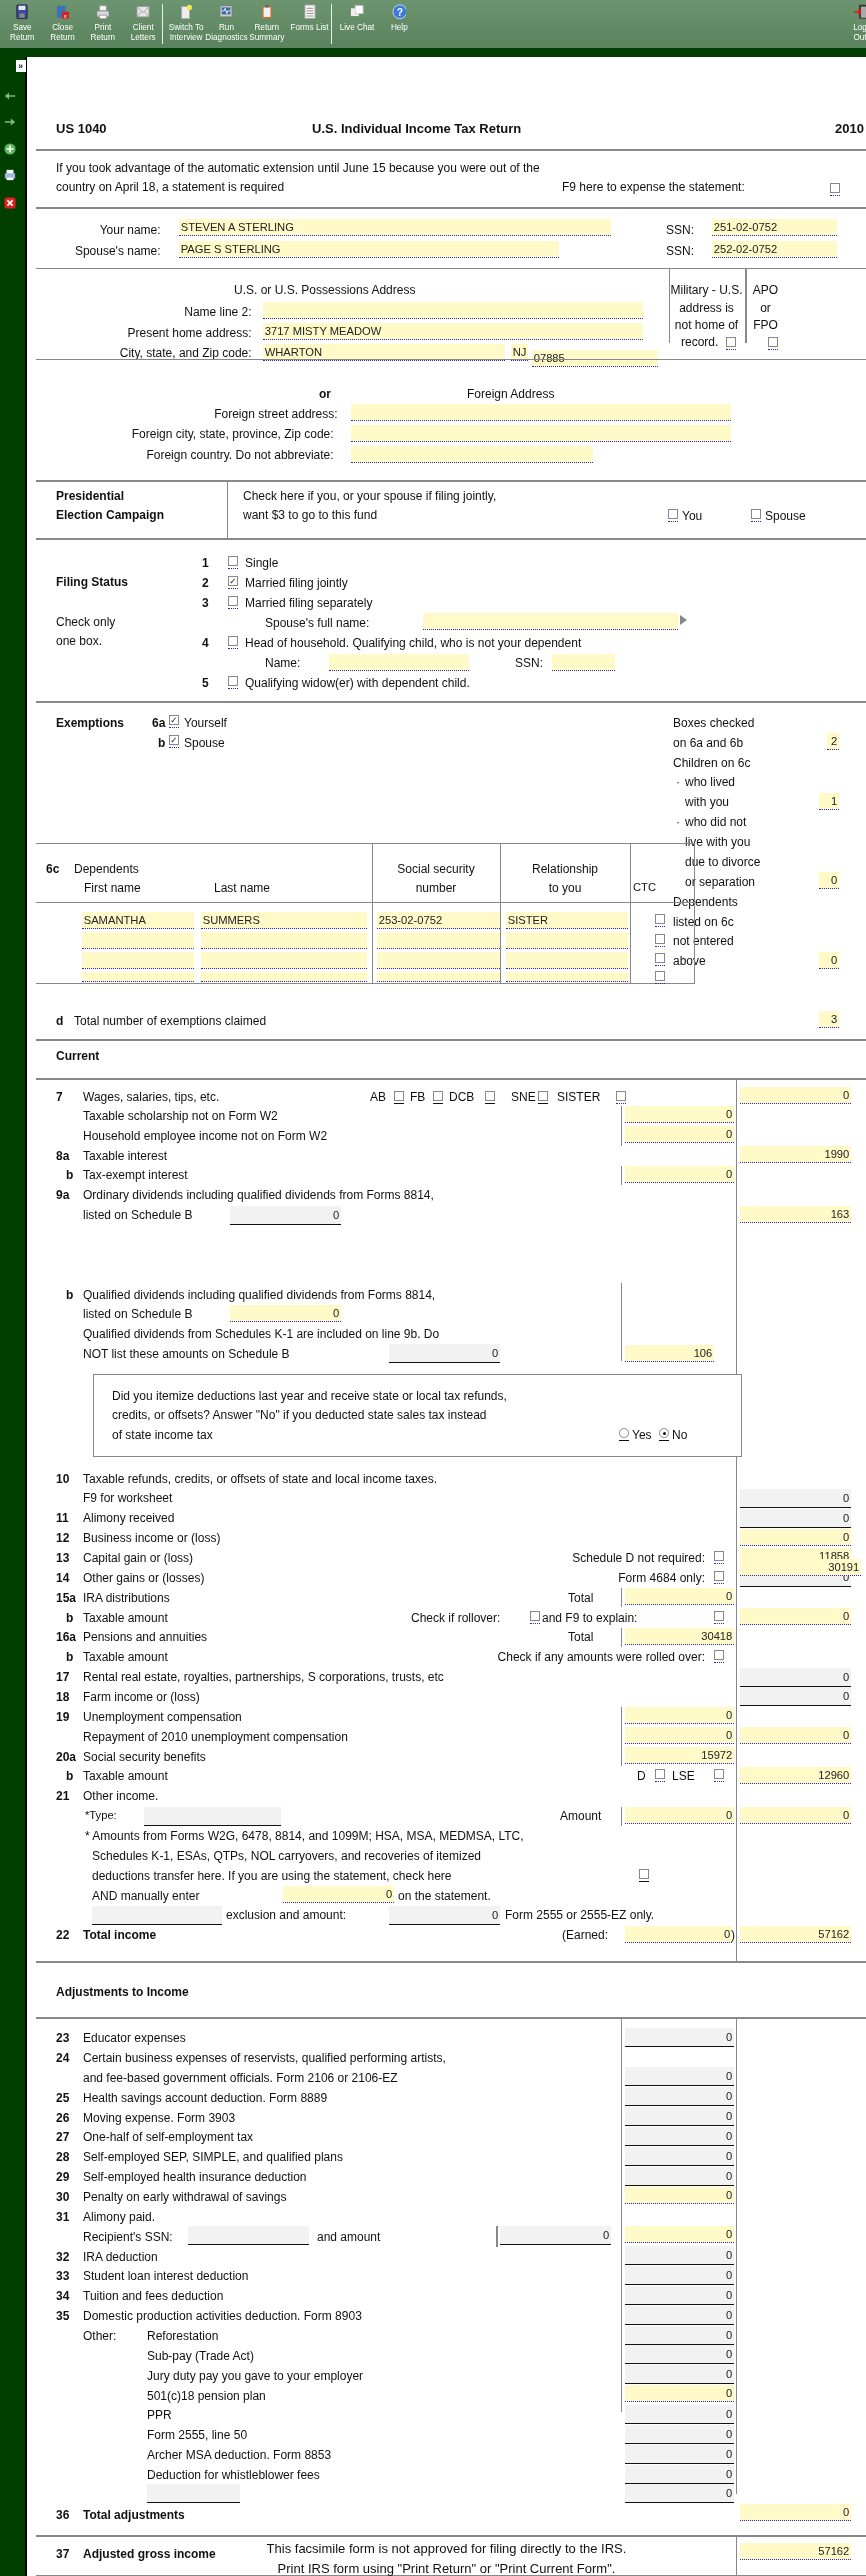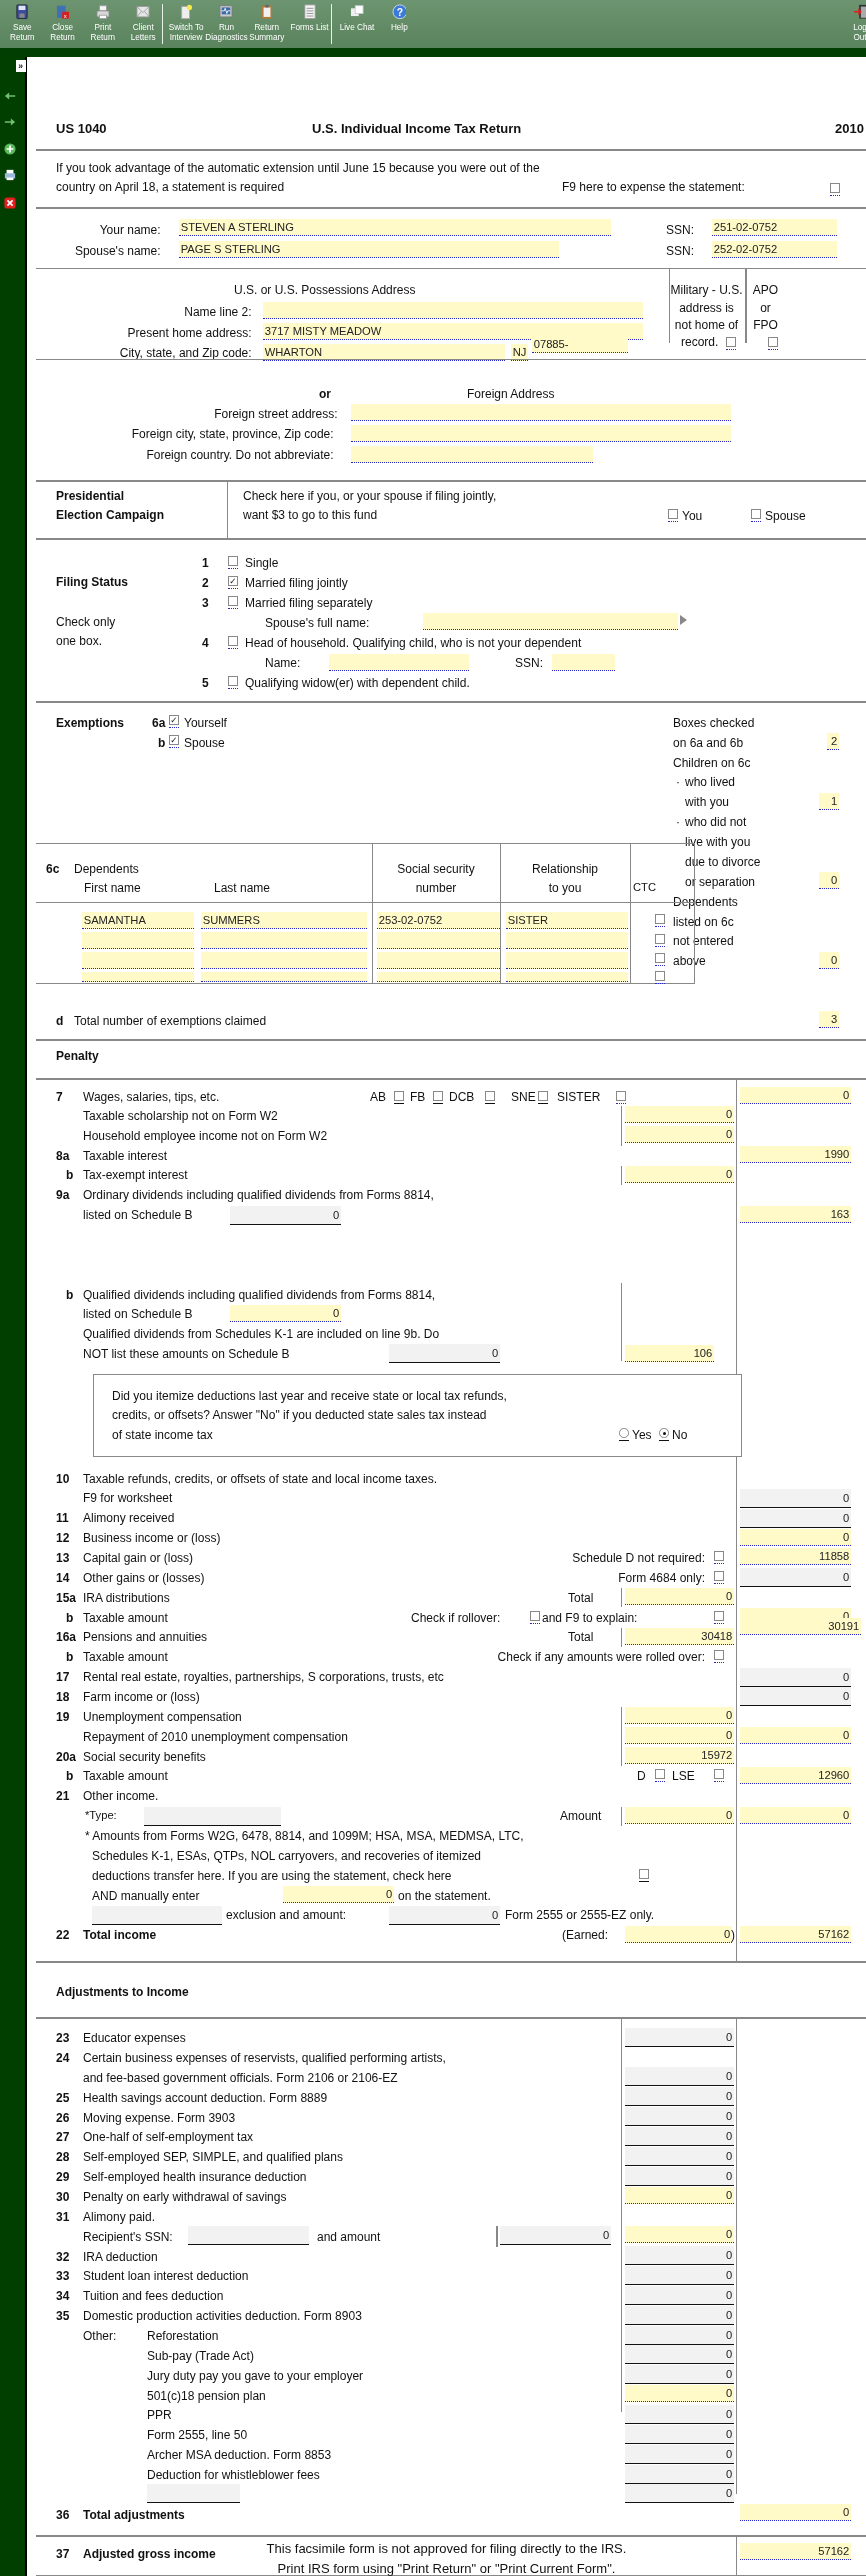--- a/index.html
+++ b/index.html
@@ -216,21 +216,21 @@
   <div class="hr thin" style="top:211px"></div>
 
   <div class="lbl" style="left:207px;top:226px">U.S. or U.S. Possessions Address</div>
   <div class="lbl r" style="left:8.6px;width:216px;top:248px">Name line 2:</div>
   <div class="fld" style="left:236px;top:245px;width:380px"></div>
   <div class="lbl r" style="left:8.6px;width:216px;top:269px">Present home address:</div>
   <div class="fld" style="left:236px;top:266px;width:380px">3717 MISTY MEADOW</div>
   <div class="lbl r" style="left:8.6px;width:216px;top:289px">City,  state,  and Zip code:</div>
   <div class="fld" style="left:236px;top:287px;width:242px">WHARTON</div>
   <div class="fld" style="left:484px;top:287px;width:17.3px">NJ</div>
-  <div class="fld" style="left:505px;top:279px;width:96px">07885-</div>
+  <div class="fld" style="left:505px;top:293px;width:126px">07885-</div>
   <div class="vr" style="left:642px;top:211px;height:75px"></div>
   <div class="lbl c" style="left:643px;width:73px;top:226px">Military - U.S.</div>
   <div class="lbl c" style="left:643px;width:73px;top:244px">address is</div>
   <div class="lbl c" style="left:643px;width:73px;top:261px">not home of</div>
   <div class="lbl" style="left:654px;top:278px">record.</div>
   <div class="cb" style="left:699px;top:280px">
       <div class="box"></div>
       <div class="dots"></div>
     </div>
   <div class="vr" style="left:718px;top:211px;height:75px;width:1.7px"></div>
@@ -404,21 +404,21 @@
   <div class="cb" style="left:628px;top:914px">
       <div class="box"></div>
       <div class="dots"></div>
     </div>
 
   <div class="lbl bold" style="left:29px;top:957px">d</div>
   <div class="lbl" style="left:47px;top:957px">Total number of exemptions claimed</div>
   <div class="fld num" style="left:792px;top:954px;width:20px">3</div>
   <div class="hr" style="top:982px"></div>
 
-  <div class="lbl bold" style="left:29px;top:992px">Penalty</div>
+  <div class="lbl bold" style="left:29px;top:992px">Current</div>
   <div class="hr" style="top:1021px"></div>
   <div class="vr" style="left:709px;top:1022px;height:882px"></div>
 
   <div class="lbl bold" style="left:29px;top:1033px">7</div>
   <div class="lbl" style="left:56px;top:1033px">Wages,  salaries,  tips,  etc.</div>
   <div class="lbl" style="left:343px;top:1033px">AB</div>
   <div class="cb solid" style="left:367px;top:1034px">
       <div class="box"></div>
       <div class="dots"></div>
     </div>
@@ -547,21 +547,21 @@
   <div class="vr" style="left:594px;top:1571px;height:19px"></div>
   <div class="fld num" style="left:598px;top:1571px;width:109px">30418</div>
 
   <div class="lbl bold" style="left:39px;top:1593px">b</div>
   <div class="lbl" style="left:56px;top:1593px">Taxable amount</div>
   <div class="lbl r" style="left:363px;width:315px;top:1593px">Check if any amounts were rolled over:</div>
   <div class="cb" style="left:687px;top:1593px">
       <div class="box"></div>
       <div class="dots"></div>
     </div>
-  <div class="fld num" style="left:713px;top:1561px;width:121px">30191</div>
+  <div class="fld num" style="left:713px;top:1502px;width:121px">30191</div>
 
   <div class="lbl bold" style="left:29px;top:1613px">17</div>
   <div class="lbl" style="left:56px;top:1613px">Rental real estate,  royalties,  partnerships,  S corporations,  trusts,  etc</div>
   <div class="calc" style="left:713px;top:1611px;width:111px">0</div>
 
   <div class="lbl bold" style="left:29px;top:1633px">18</div>
   <div class="lbl" style="left:56px;top:1633px">Farm income or  (loss)</div>
   <div class="calc" style="left:713px;top:1630px;width:111px">0</div>
 
   <div class="lbl bold" style="left:29px;top:1653px">19</div>

